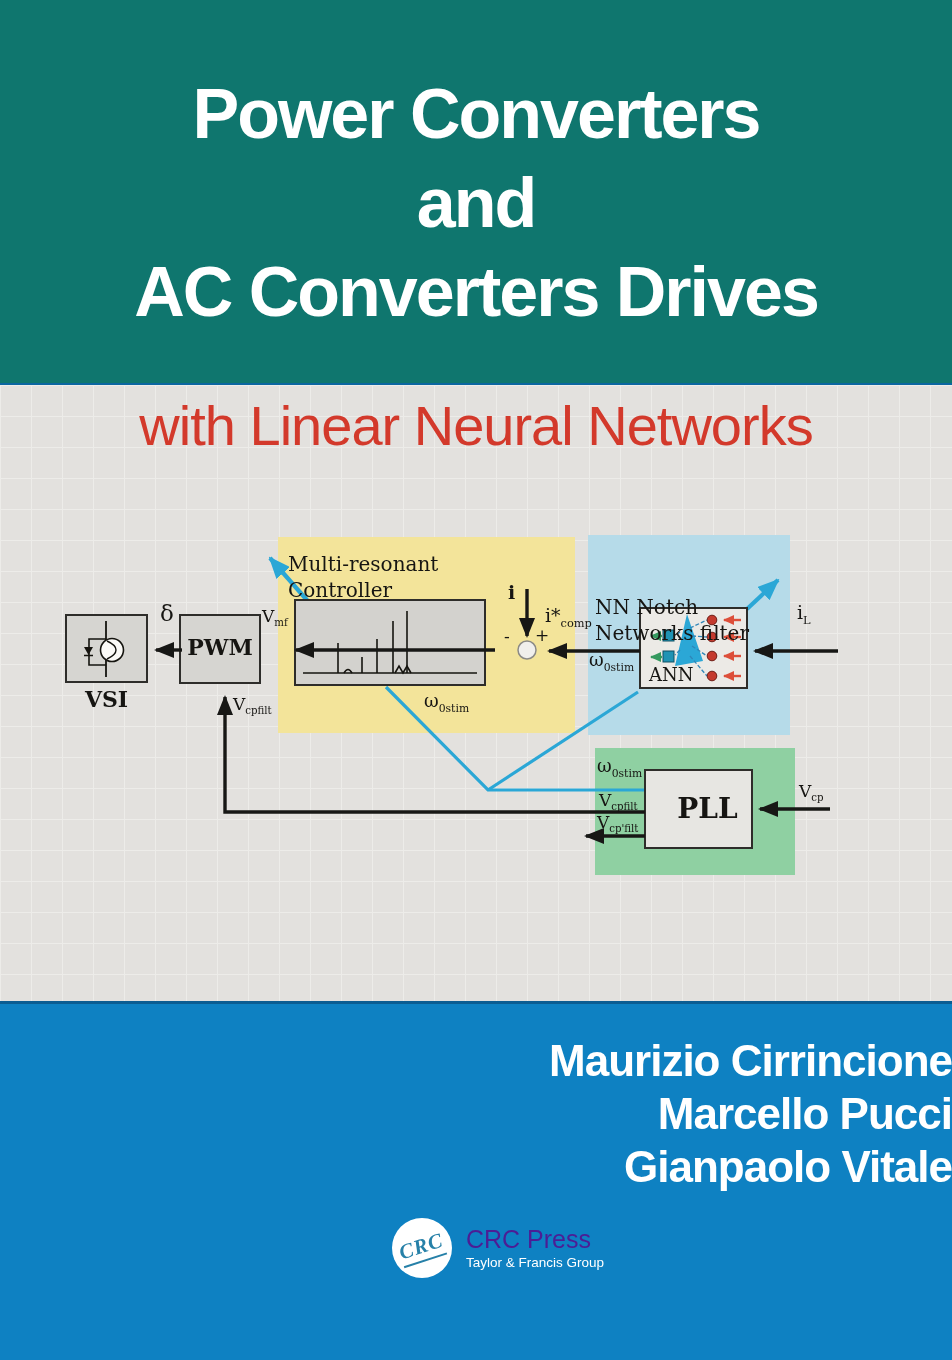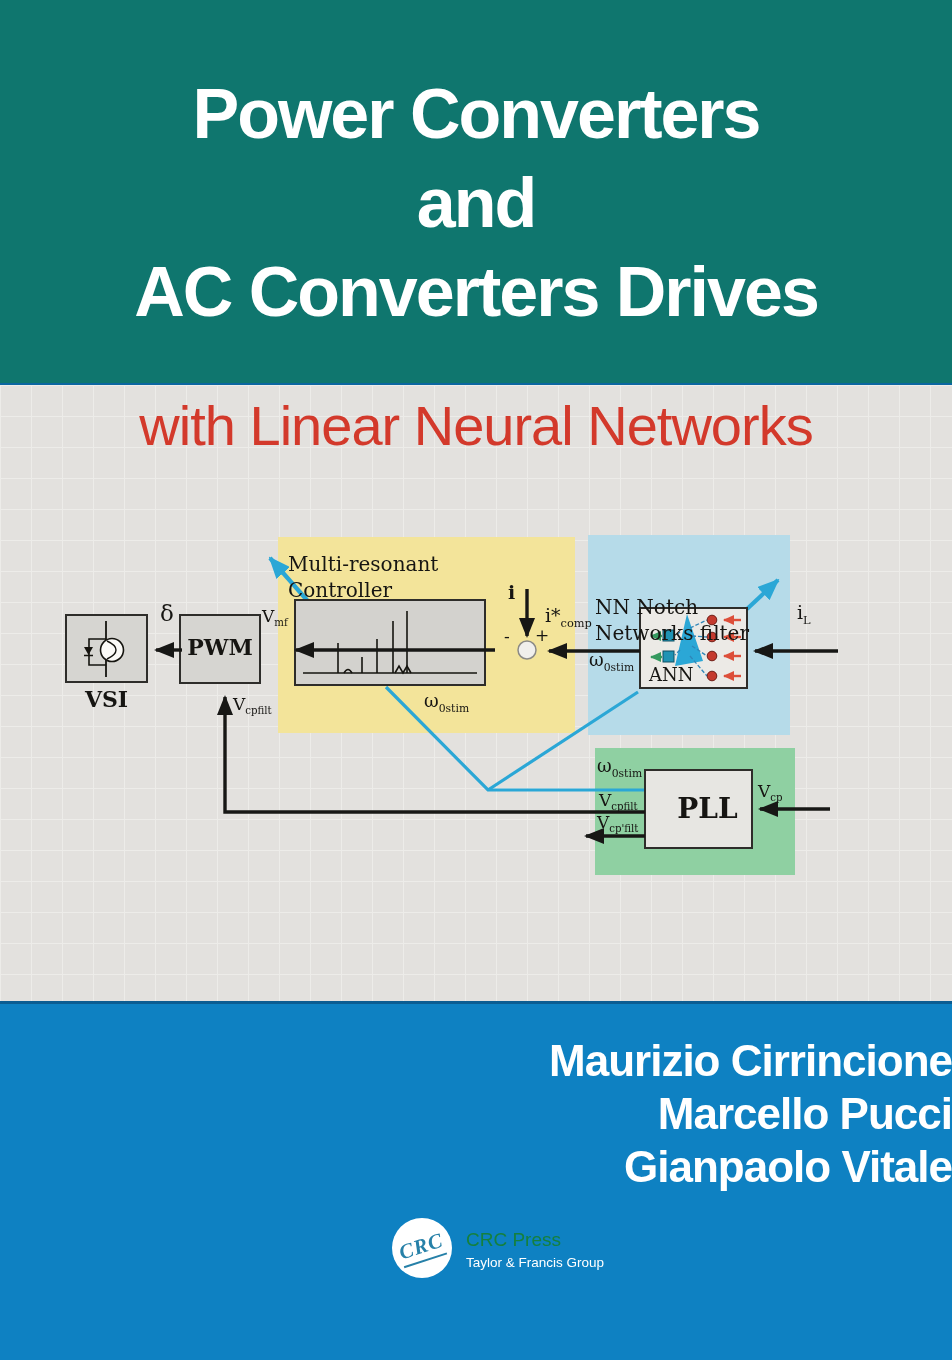--- a/index.html
+++ b/index.html
@@ -31,21 +31,21 @@
 
   
   .crc-row{position:absolute;left:0;top:1218px;width:952px;display:flex;
            justify-content:center;align-items:center;gap:14px;transform:translateX(22px);}
   .crc-circle{width:60px;height:60px;border-radius:50%;background:#ffffff;
               display:flex;align-items:center;justify-content:center;flex:0 0 auto;}
   .crc-circle span{font-family:"Liberation Serif",serif;font-style:italic;font-weight:bold;
               font-size:21px;color:#2680a8;transform:rotate(-18deg);letter-spacing:1px;
               border-bottom:2px solid #2680a8;padding-bottom:1px;}
   .crc-texts{display:flex;flex-direction:column;justify-content:center;}
-  .crc-name{color:#15803d;font-size:19px;font-weight:500;line-height:27px;}
+  .crc-name{color:#4c1d95;font-size:25px;font-weight:500;line-height:27px;}
   .crc-group{color:#ffffff;font-size:13.5px;font-weight:400;margin-top:2px;}
 
   
   .diagram-svg{position:absolute;left:0;top:0;width:952px;height:1360px;pointer-events:none;}
   .lbl{position:absolute;font-family:"DejaVu Serif",serif;color:#161512;white-space:nowrap;}
   .lbl sub{font-size:0.6em;}
   .lbl.center{text-align:left;}
   .block-text{position:absolute;font-family:"DejaVu Serif",serif;font-weight:bold;
               color:#161512;text-align:center;white-space:nowrap;}
 </style>
@@ -234,17 +234,17 @@
   <div class="lbl" style="left:797px;top:601px;font-size:19px;">
     <span>i</span><sub>L</sub>
   </div>
 
   <div class="lbl" style="left:599px;top:790px;font-size:17px;">
     <span>V</span><sub>cpfilt</sub>
   </div>
   <div class="lbl" style="left:597px;top:812px;font-size:17px;">
     <span>V</span><sub>cp'filt</sub>
   </div>
-  <div class="lbl" style="left:758px;top:781px;font-size:17px;">
+  <div class="lbl" style="left:799px;top:781px;font-size:17px;">
     <span>V</span><sub>cp</sub>
   </div>
 
 </div>
 
 </body></html>

